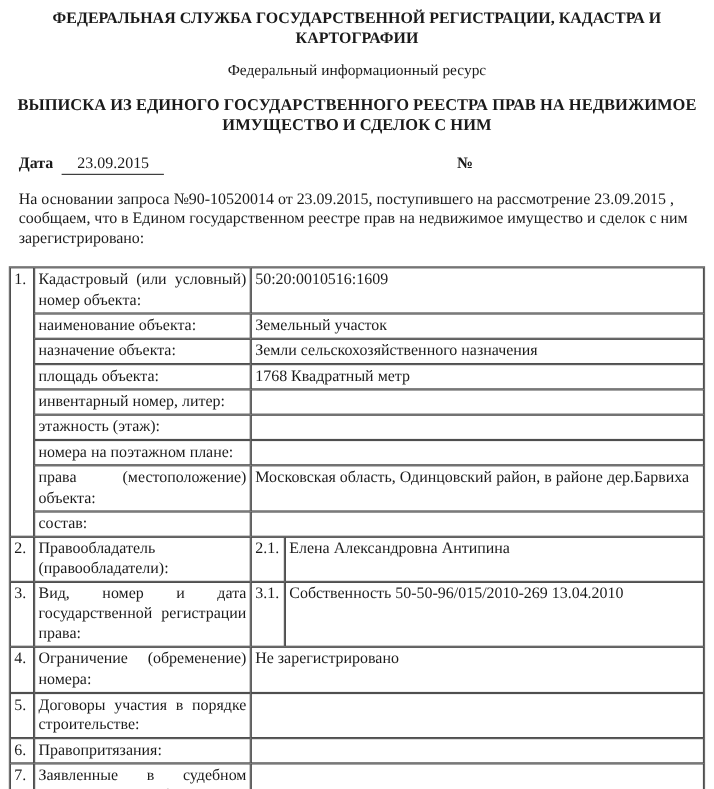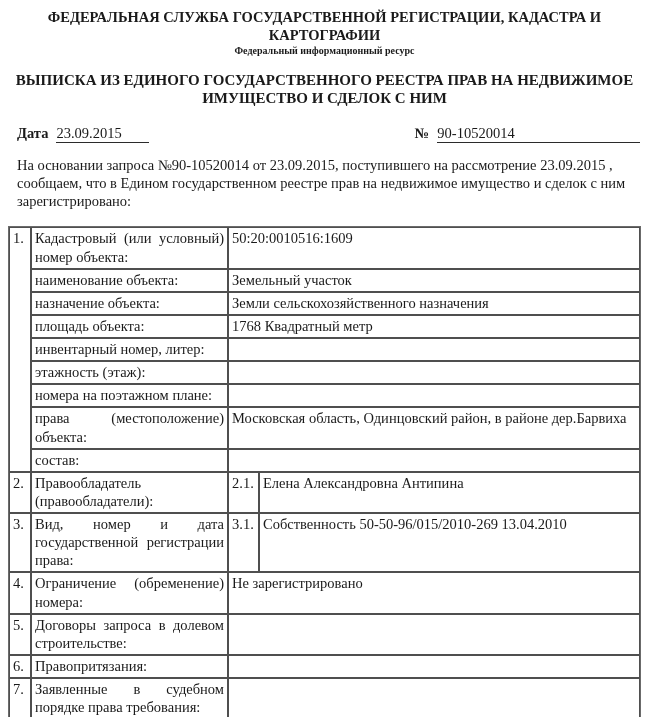--- a/index.html
+++ b/index.html
@@ -23,41 +23,42 @@
     overflow:hidden;
   }
   .center{text-align:center;}
   .agency-header{
     font-weight:bold;
     font-size:14.5px;
     padding:0 40px;
     line-height:1.22;
   }
   .resource-subheader{
-    font-weight:bold;
-    font-size:10px;
-    margin-top:1px;
+    font-weight:normal;
+    font-size:14px;
+    margin-top:12px;
   }
   .document-title{
     font-weight:bold;
     font-size:15px;
     margin-top:13px;
     padding:0 6px;
     line-height:1.2;
   }
   .date-row{
     display:flex;
     align-items:baseline;
     margin:17px 9px 0 17px;
     white-space:nowrap;
   }
   .date-row .lbl{font-weight:bold;}
   .fill-line{
     display:inline-block;
     border-bottom:1.5px solid var(--line-color);
+    text-align:center;
     margin-left:8px;
   }
   .date-line{width:93px;}
   .num-gap{margin-left:266px;}
   .number-line{width:204px;}
   .intro-paragraph{
     margin:13px 16px 0 17px;
   }
   table.registry{
     width:633px;
@@ -84,21 +85,20 @@
 <div class="agency-header center">ФЕДЕРАЛЬНАЯ СЛУЖБА ГОСУДАРСТВЕННОЙ РЕГИСТРАЦИИ, КАДАСТРА И КАРТОГРАФИИ</div>
 
 <div class="resource-subheader center">Федеральный информационный ресурс</div>
 
 <div class="document-title center">ВЫПИСКА ИЗ ЕДИНОГО ГОСУДАРСТВЕННОГО РЕЕСТРА ПРАВ НА НЕДВИЖИМОЕ ИМУЩЕСТВО И СДЕЛОК С НИМ</div>
 
 <div class="date-row">
   <span class="lbl">Дата</span>
   <span class="fill-line date-line">23.09.2015</span>
   <span class="lbl num-gap">№</span>
-  <span class="fill-line number-line">90-10520014</span>
 </div>
 
 <div class="intro-paragraph">На основании запроса №90-10520014 от 23.09.2015, поступившего на рассмотрение 23.09.2015 , сообщаем, что в Едином государственном реестре прав на недвижимое имущество и сделок с ним зарегистрировано:</div>
 
 <table class="registry">
   <colgroup>
     <col style="width:22px">
     <col style="width:197px">
     <col style="width:31px">
     <col>
@@ -153,21 +153,21 @@
         <td class="subnum">3.1.</td>
         <td class="value">Собственность 50-50-96/015/2010-269 13.04.2010</td>
       </tr>
       <tr>
         <td class="num">4.</td>
         <td class="label">Ограничение (обременение) номера:</td>
         <td class="value" colspan="2">Не зарегистрировано</td>
       </tr>
       <tr>
         <td class="num">5.</td>
-        <td class="label">Договоры запроса в долевом строительстве:</td>
+        <td class="label">Договоры участия в порядке строительстве:</td>
         <td class="value" colspan="2"></td>
       </tr>
       <tr>
         <td class="num">6.</td>
         <td class="label">Правопритязания:</td>
         <td class="value" colspan="2"></td>
       </tr>
       <tr>
         <td class="num">7.</td>
         <td class="label">Заявленные в судебном порядке права требования:</td>

